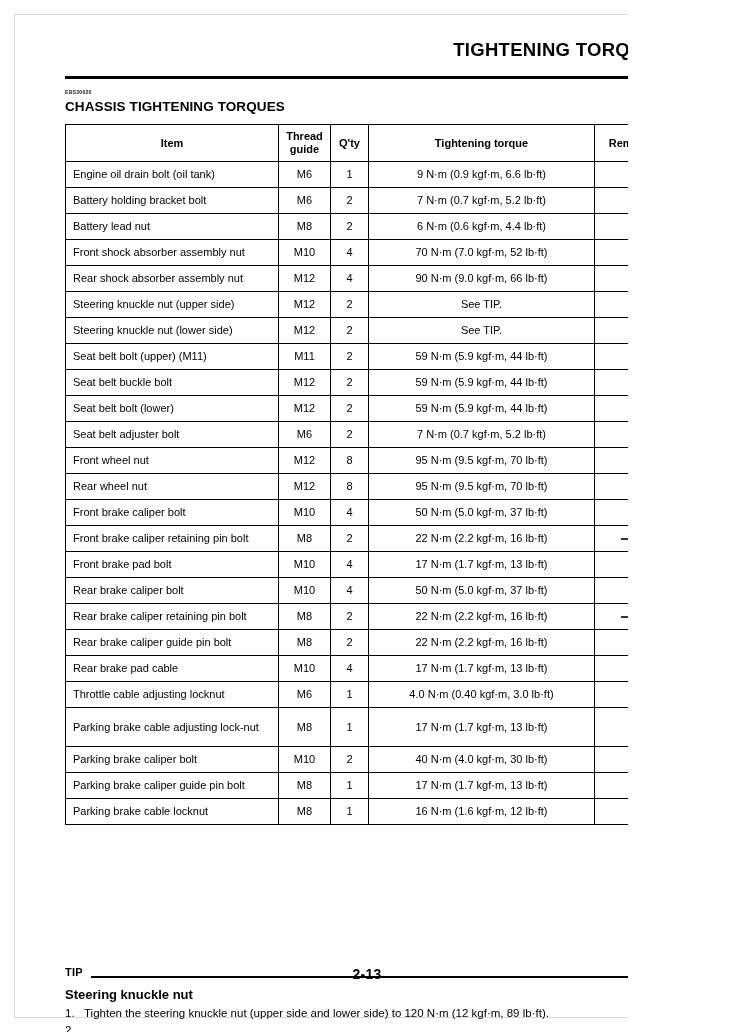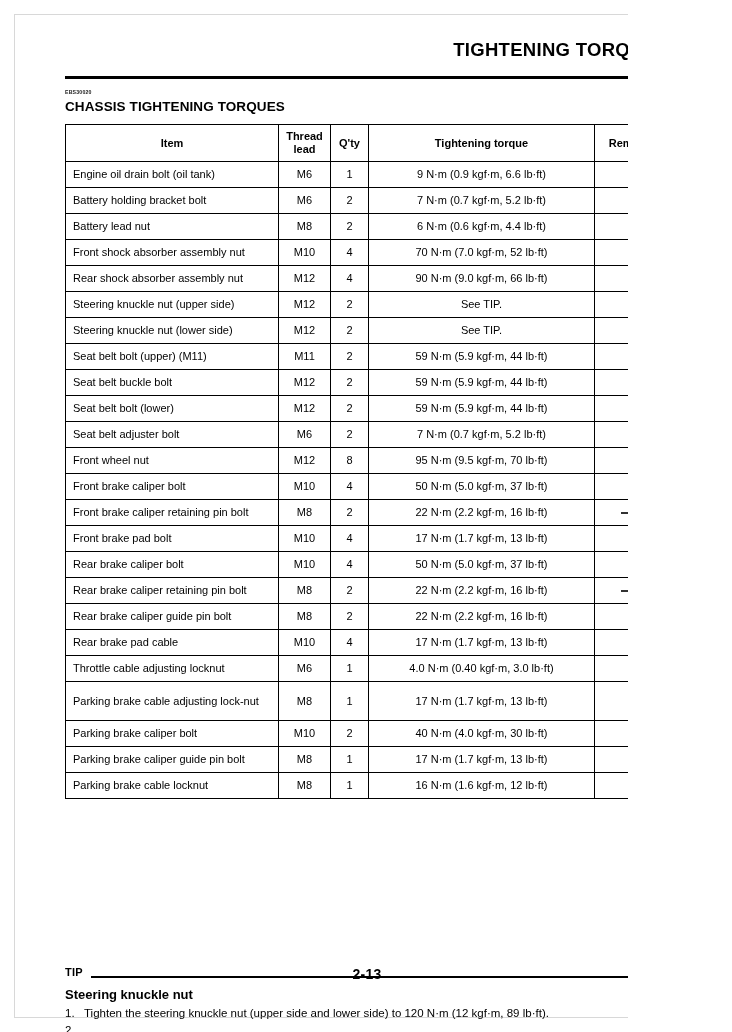--- a/index.html
+++ b/index.html
@@ -228,21 +228,21 @@
         <col class="col-thread">
         <col class="col-qty">
         <col class="col-torque">
         <col class="col-remarks">
       </colgroup>
       <thead>
         <tr>
           <th>Item</th>
           <th>
             <span>Thread</span><br>
-            <span>lead</span>
+            <span>guide</span>
           </th>
           <th>Q'ty</th>
           <th>Tightening torque</th>
           <th>Remarks</th>
         </tr>
       </thead>
       <tbody id="table-body">
           <tr>
             <td class="cell-item">Engine oil drain bolt (oil tank)</td>
             <td class="cell-thread">M6</td>
@@ -315,20 +315,27 @@
           </tr>
           <tr>
             <td class="cell-item">Seat belt adjuster bolt</td>
             <td class="cell-thread">M6</td>
             <td class="cell-qty">2</td>
             <td class="cell-torque">7 N·m (0.7 kgf·m, 5.2 lb·ft)</td>
             <td class="cell-remarks"></td>
           </tr>
           <tr>
             <td class="cell-item">Front wheel nut</td>
+            <td class="cell-thread">M12</td>
+            <td class="cell-qty">8</td>
+            <td class="cell-torque">95 N·m (9.5 kgf·m, 70 lb·ft)</td>
+            <td class="cell-remarks"></td>
+          </tr>
+          <tr>
+            <td class="cell-item">Rear wheel nut</td>
             <td class="cell-thread">M12</td>
             <td class="cell-qty">8</td>
             <td class="cell-torque">95 N·m (9.5 kgf·m, 70 lb·ft)</td>
             <td class="cell-remarks"></td>
           </tr>
           <tr>
             <td class="cell-item">Front brake caliper bolt</td>
             <td class="cell-thread">M10</td>
             <td class="cell-qty">4</td>
             <td class="cell-torque">50 N·m (5.0 kgf·m, 37 lb·ft)</td>

